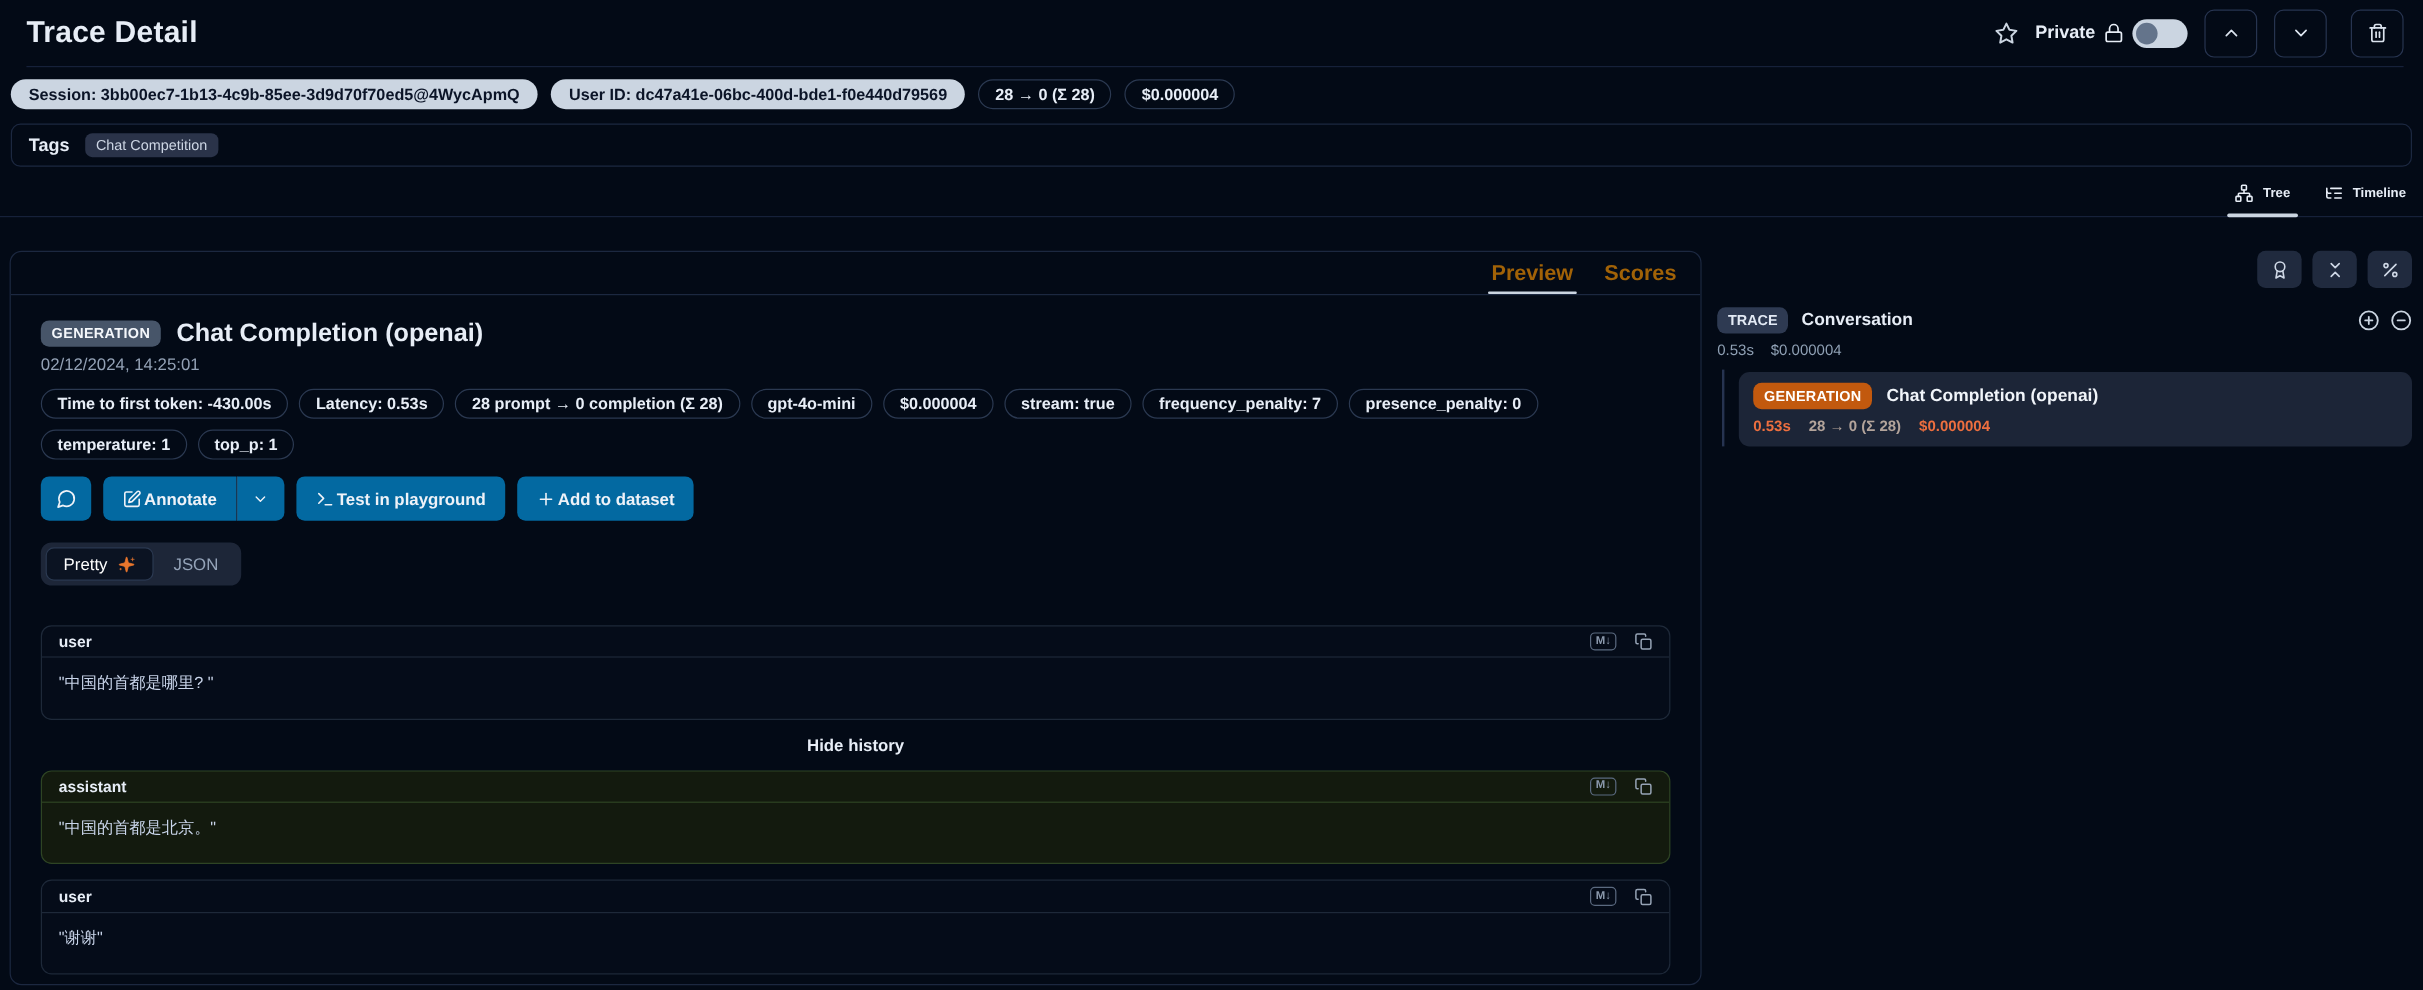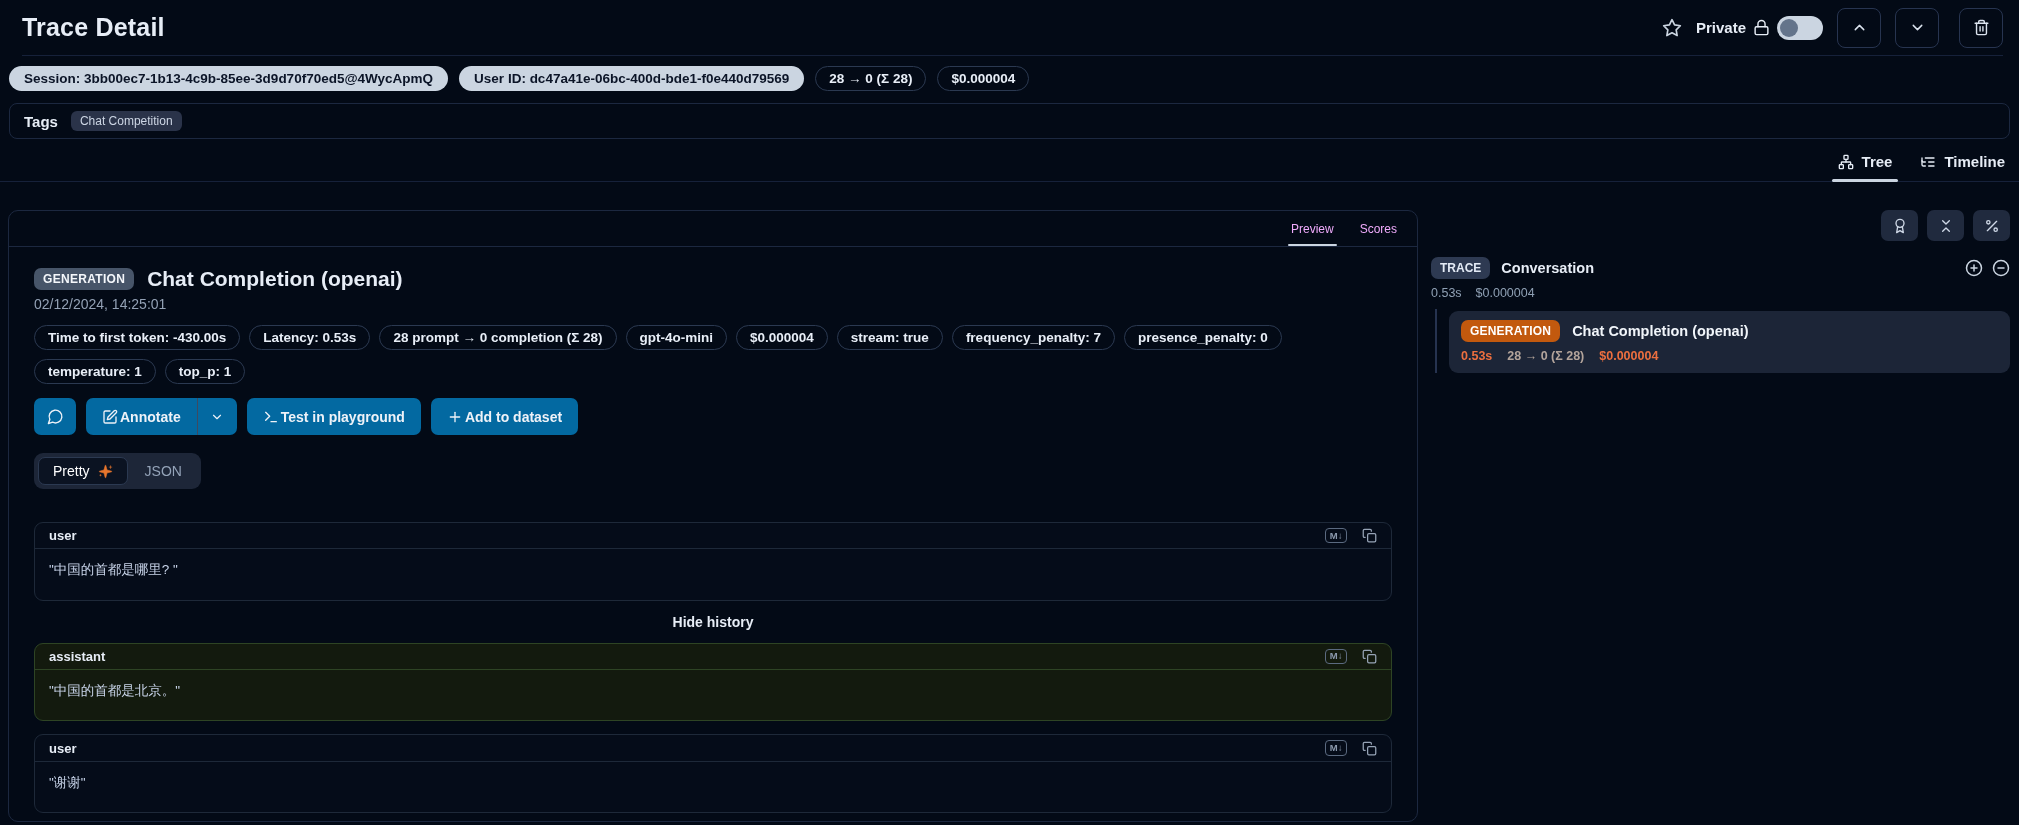--- a/index.html
+++ b/index.html
@@ -46,33 +46,33 @@
   .tags {
     display:flex; align-items:center; gap:13px;
     border:1px solid #1c2840; border-radius:8px;
     margin:12px 9px 0; padding:7px 14px; min-height:36px;
   }
   .tags-label { font-size:15px; font-weight:700; }
   .tag-badge { background:#2a3349; border-radius:6px; padding:3px 9px; font-size:12px; font-weight:400; color:#cdd6e4; cursor:pointer; }
 
   
   .viewtabs { display:flex; justify-content:flex-end; gap:28px; border-bottom:1px solid #16213a; margin-top:8px; padding:6px 14px 0; }
-  .viewtab { display:flex; align-items:center; gap:8px; font-size:15px; font-weight:600; color:#e7edf6; padding-bottom:11px; position:relative; cursor:pointer; }
+  .viewtab { display:flex; align-items:center; gap:8px; font-size:11px; font-weight:600; color:#e7edf6; padding-bottom:11px; position:relative; cursor:pointer; }
   .viewtab.active::after { content:""; position:absolute; bottom:-1px; left:-6px; right:-6px; height:3px; background:#cbd5e1; border-radius:2px; }
 
   
   .content { display:flex; align-items:flex-start; margin-top:28px; padding:0 9px 0 8px; }
 
   
   .panel {
     flex:0 0 1410px; height:612px; border:1px solid #1c2840; border-radius:10px;
     display:flex; flex-direction:column; overflow:hidden;
   }
   .panel-tabs { display:flex; justify-content:flex-end; gap:26px; padding:0 20px; height:36px; align-items:stretch; border-bottom:1px solid #1c2840; }
-  .panel-tab { display:flex; align-items:center; font-size:12px; font-weight:400; position:relative; color:#f0abfc; cursor:pointer; }
+  .panel-tab { display:flex; align-items:center; font-size:18px; font-weight:700; position:relative; color:#a16207; cursor:pointer; }
   .panel-tab.active::after { content:""; position:absolute; bottom:0; left:-3px; right:-3px; height:2.5px; background:#cbd5e1; border-radius:2px; }
   .panel-body { flex:1; padding:20px 25px 0; overflow:hidden; }
 
   .obs-title-row { display:flex; align-items:center; gap:13px; }
   .badge-slate { background:#475569; color:#f4f7fb; font-size:12px; font-weight:700; padding:4px 9px; border-radius:7px; letter-spacing:.3px; }
   .obs-title { font-size:21px; font-weight:700; }
   .obs-time { color:#93a1b5; font-size:14px; margin-top:5px; }
   .pills { display:flex; flex-wrap:wrap; gap:9px; margin-top:13px; max-width:1365px; }
 
   .actions { display:flex; gap:10px; margin-top:14px; align-items:stretch; }

